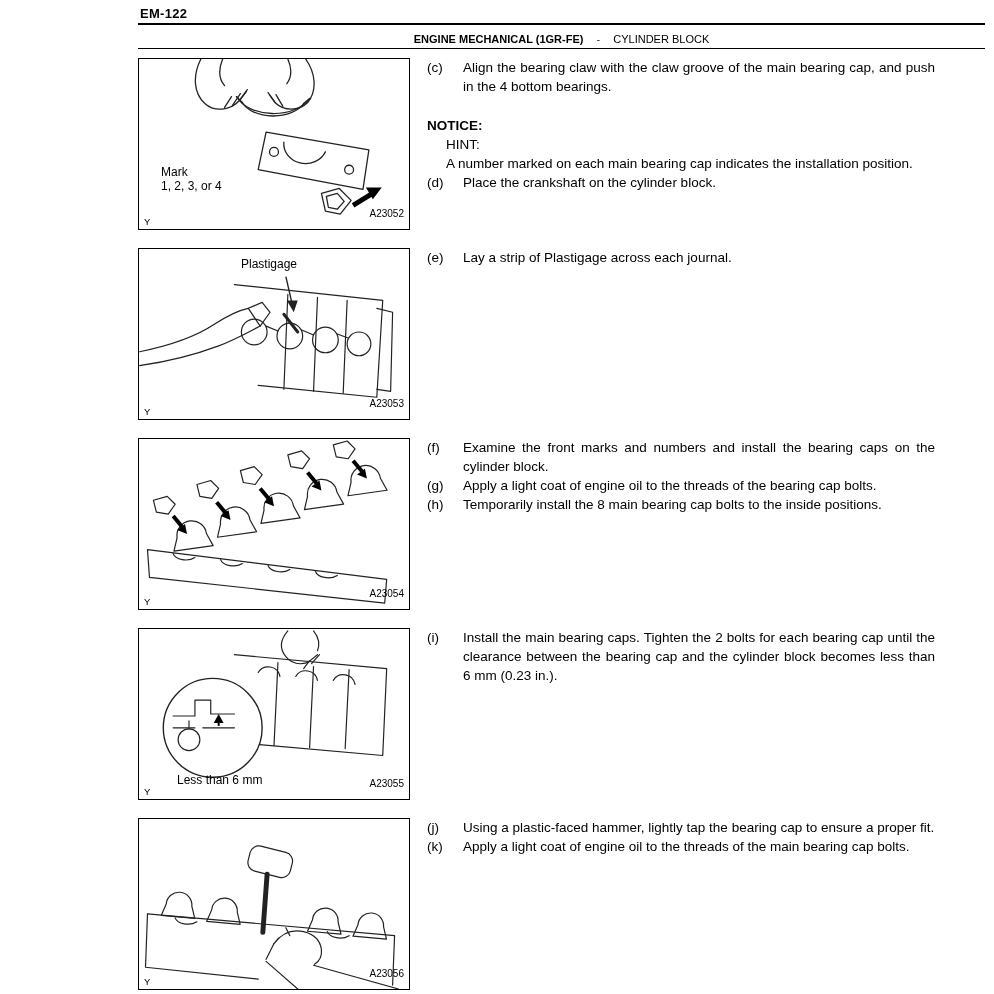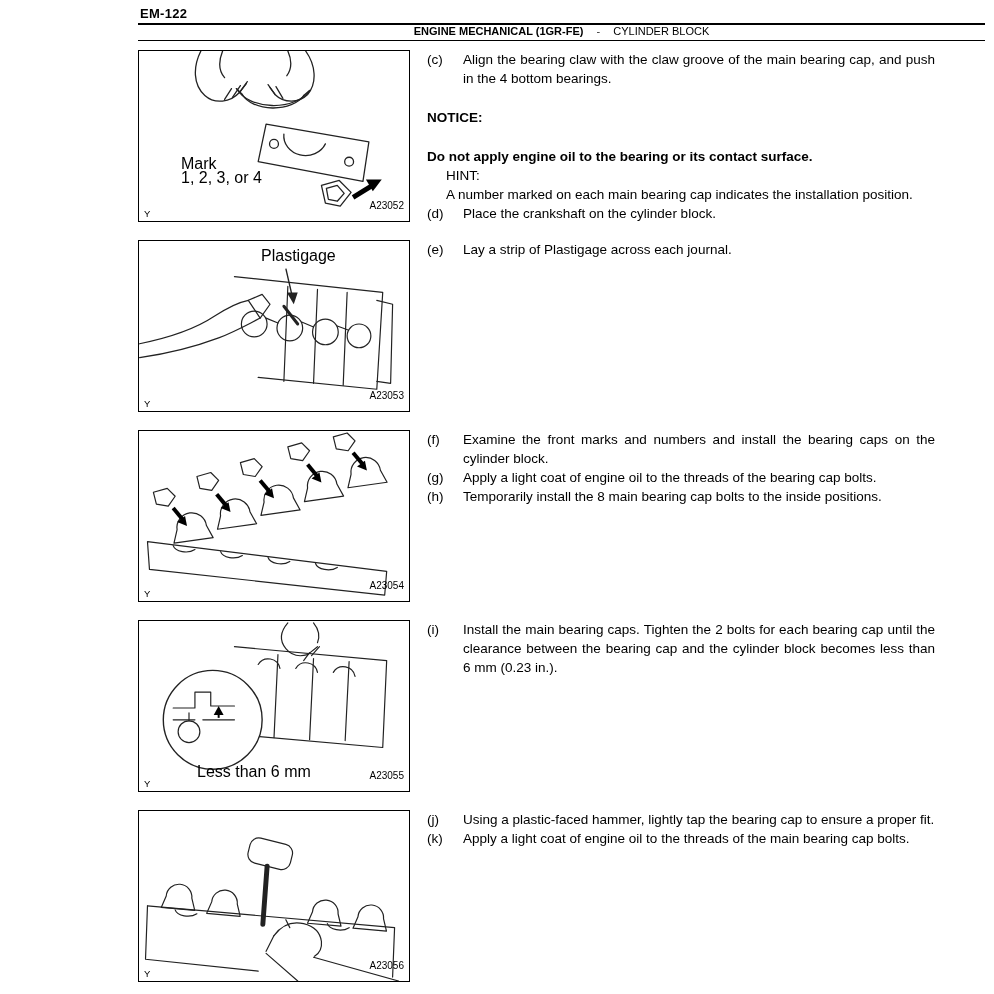--- a/index.html
+++ b/index.html
@@ -7,34 +7,34 @@
   body {
     width:994px; height:994px;
     font-family:"Liberation Sans", sans-serif;
     color:#000; position:relative; overflow:hidden;
   }
   .content { position:absolute; left:138px; top:6px; width:847px; }
 
   
   .page-num { font-size:13px; font-weight:bold; letter-spacing:.3px; padding-left:2px; }
   .rule-a { height:2px; background:#000; margin-top:2px; }
-  .section-line { text-align:center; font-size:11px; padding:0 0 3px; }
+  .section-line { text-align:center; font-size:11px; padding:8px 0 3px; }
   .section-line .b { font-weight:bold; }
   .section-line .sep { margin:0 10px; color:#333; }
   .rule-b { height:1px; background:#000; }
 
   
   main { margin-top:9px; }
   .row { display:flex; height:172px; margin-bottom:18px; }
   .figbox {
     position:relative; width:272px; height:100%;
     border:1.3px solid #000; background:#fff; flex-shrink:0;
   }
   .figbox svg { position:absolute; left:0; top:0; width:100%; height:100%; }
-  .fig-label { position:absolute; font-size:16px; line-height:14px;margin-left:20px; }
+  .fig-label { position:absolute; font-size:12px; line-height:14px; }
   .corner-y { position:absolute; left:5px; bottom:2px; font-size:9.5px; }
   .corner-id { position:absolute; right:5px; bottom:10px; font-size:10px; }
 
   .textcol { margin-left:17px; width:508px; font-size:13.5px; line-height:19px; }
   .step { display:flex; }
   .step .marker { width:36px; flex-shrink:0; }
   .step .body { flex:1; text-align:justify; }
   .plainline { text-align:justify;margin-left:19px; }
   .boldline { font-weight:bold; text-align:justify;margin-top:20px; }
 </style>
@@ -85,21 +85,20 @@
         </div>
         <span class="corner-y">Y</span>
         <span class="corner-id">A23052</span>
       </figure>
       <div class="textcol">
         <div class="step">
           <span class="marker">(c)</span>
           <span class="body">Align the bearing claw with the claw groove of the main bearing cap, and push in the 4 bottom bearings.</span>
         </div>
         <div class="boldline">NOTICE:</div>
-        <div class="boldline">Do not apply engine oil to the bearing or its contact surface.</div>
         <div class="plainline">HINT:</div>
         <div class="plainline">A number marked on each main bearing cap indicates the installation position.</div>
         <div class="step">
           <span class="marker">(d)</span>
           <span class="body">Place the crankshaft on the cylinder block.</span>
         </div>
       </div>
     </section>
 
     <section class="row">

